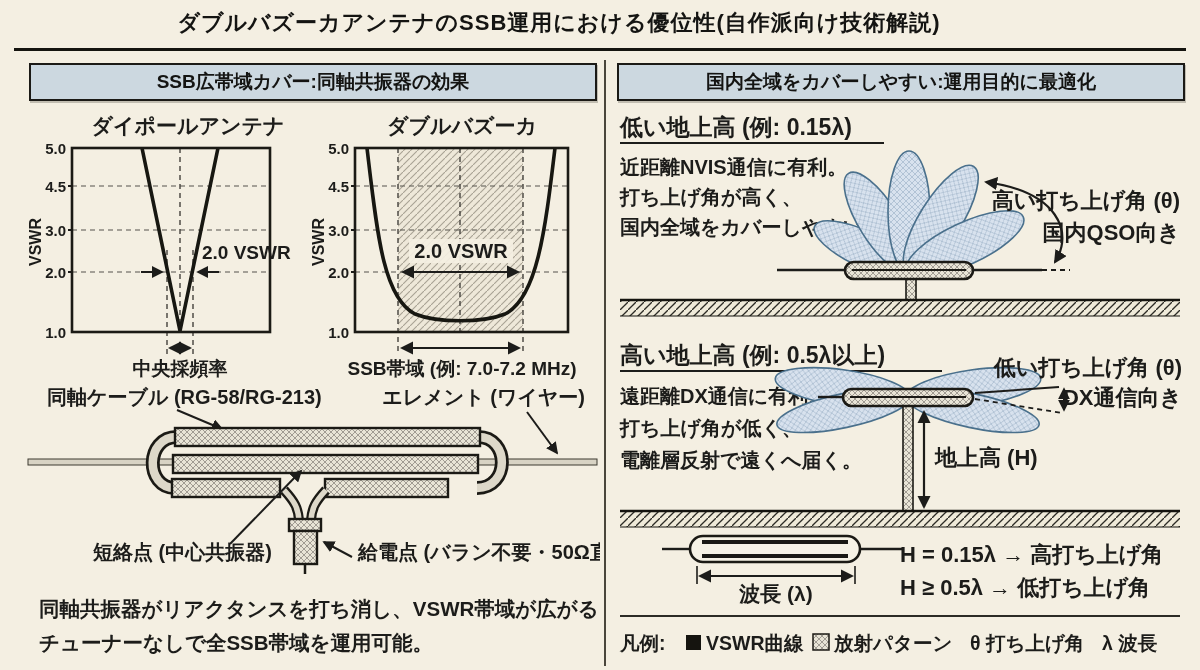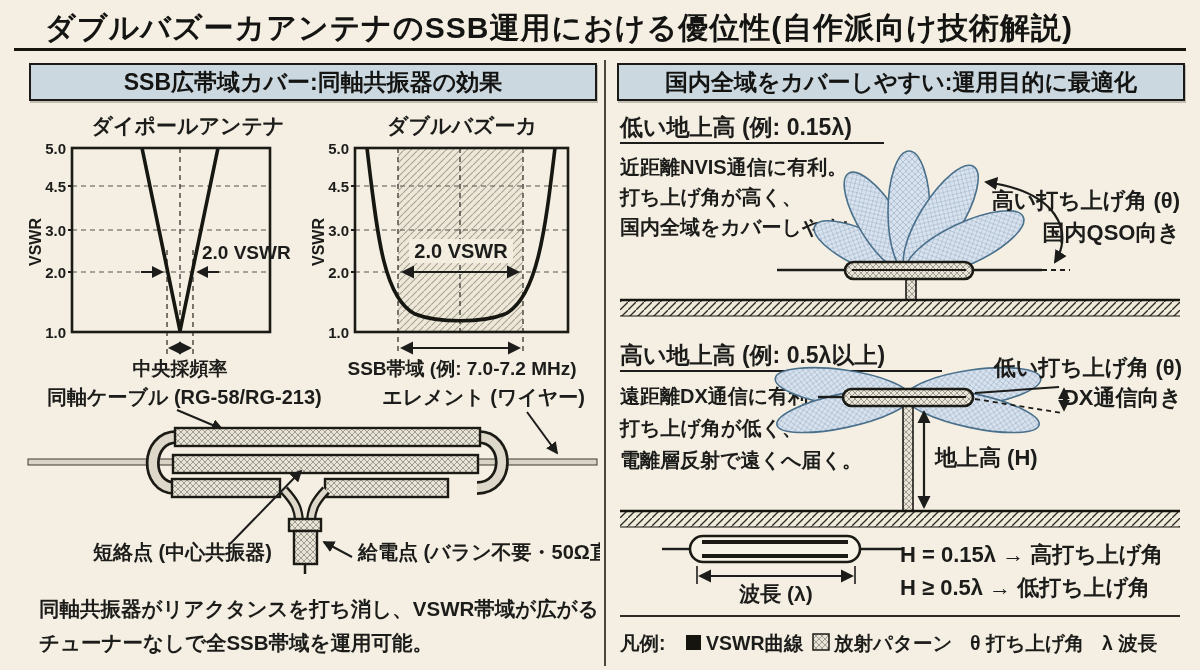--- a/index.html
+++ b/index.html
@@ -4,28 +4,28 @@
 <style>
   html,body{margin:0;padding:0;background:#e9e4d5;}
   .stage{
     position:relative;width:1200px;height:670px;overflow:hidden;
     background:#f4efe2;
     font-family:"Liberation Sans","DejaVu Sans",sans-serif;
     color:#1c1c1a;
   }
   .main-title{
     position:absolute;left:0;top:8px;width:1118px;text-align:center;
-    font-size:30px;font-weight:700;letter-spacing:1px;color:#141412;
+    font-size:22px;font-weight:700;letter-spacing:1px;color:#141412;
   }
   .title-rule{position:absolute;left:14px;top:48px;width:1172px;height:3px;background:#15140f;}
   .v-divider{position:absolute;left:604px;top:60px;width:2px;height:606px;background:#4a463c;}
   .panel-header{
     position:absolute;height:34px;border:2.5px solid #1b1a16;background:#ccd8e0;
     display:flex;align-items:center;justify-content:center;
-    font-size:23px;font-weight:700;color:#141412;box-shadow:1px 2px 0 rgba(40,40,30,.25);
+    font-size:19px;font-weight:700;color:#141412;box-shadow:1px 2px 0 rgba(40,40,30,.25);
   }
   .panel-header.left{left:29px;top:63px;width:564px;}
   .panel-header.right{left:617px;top:63px;width:564px;}
   svg text{font-family:"Liberation Sans","DejaVu Sans",sans-serif;font-weight:700;fill:#1c1c1a;}
 </style>
 </head>
 <body>
 
 <div class="stage">
 

